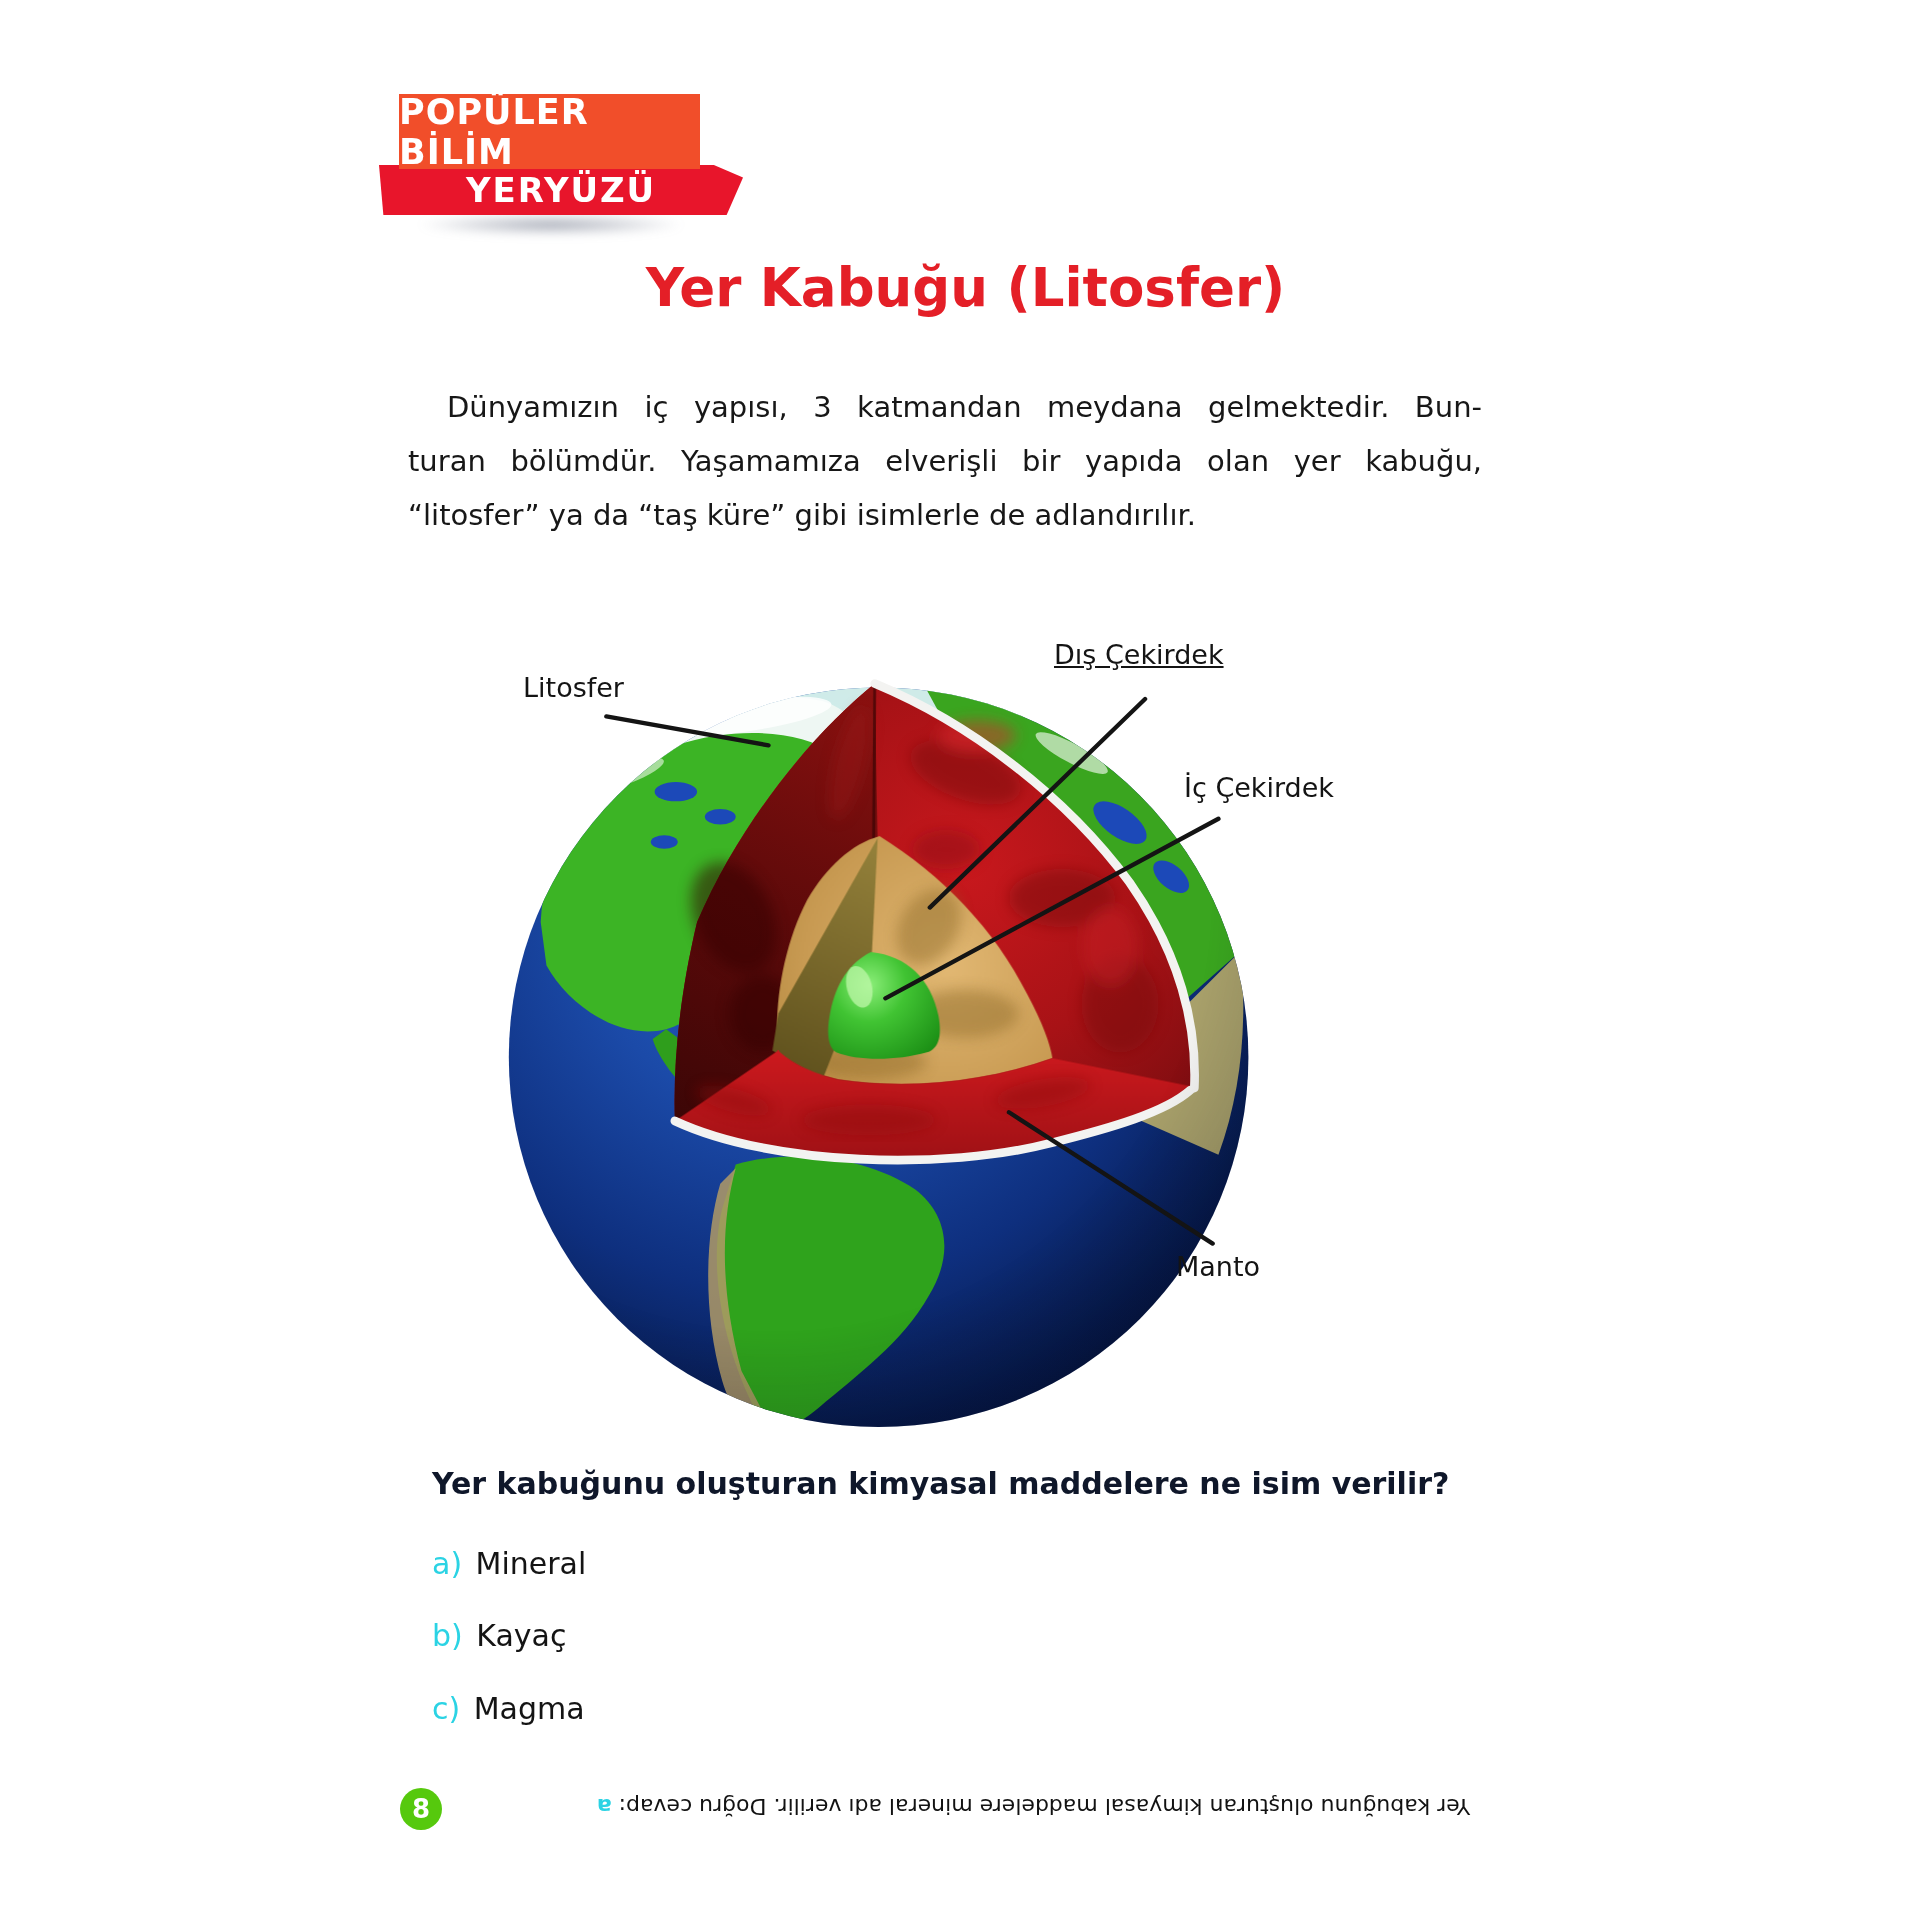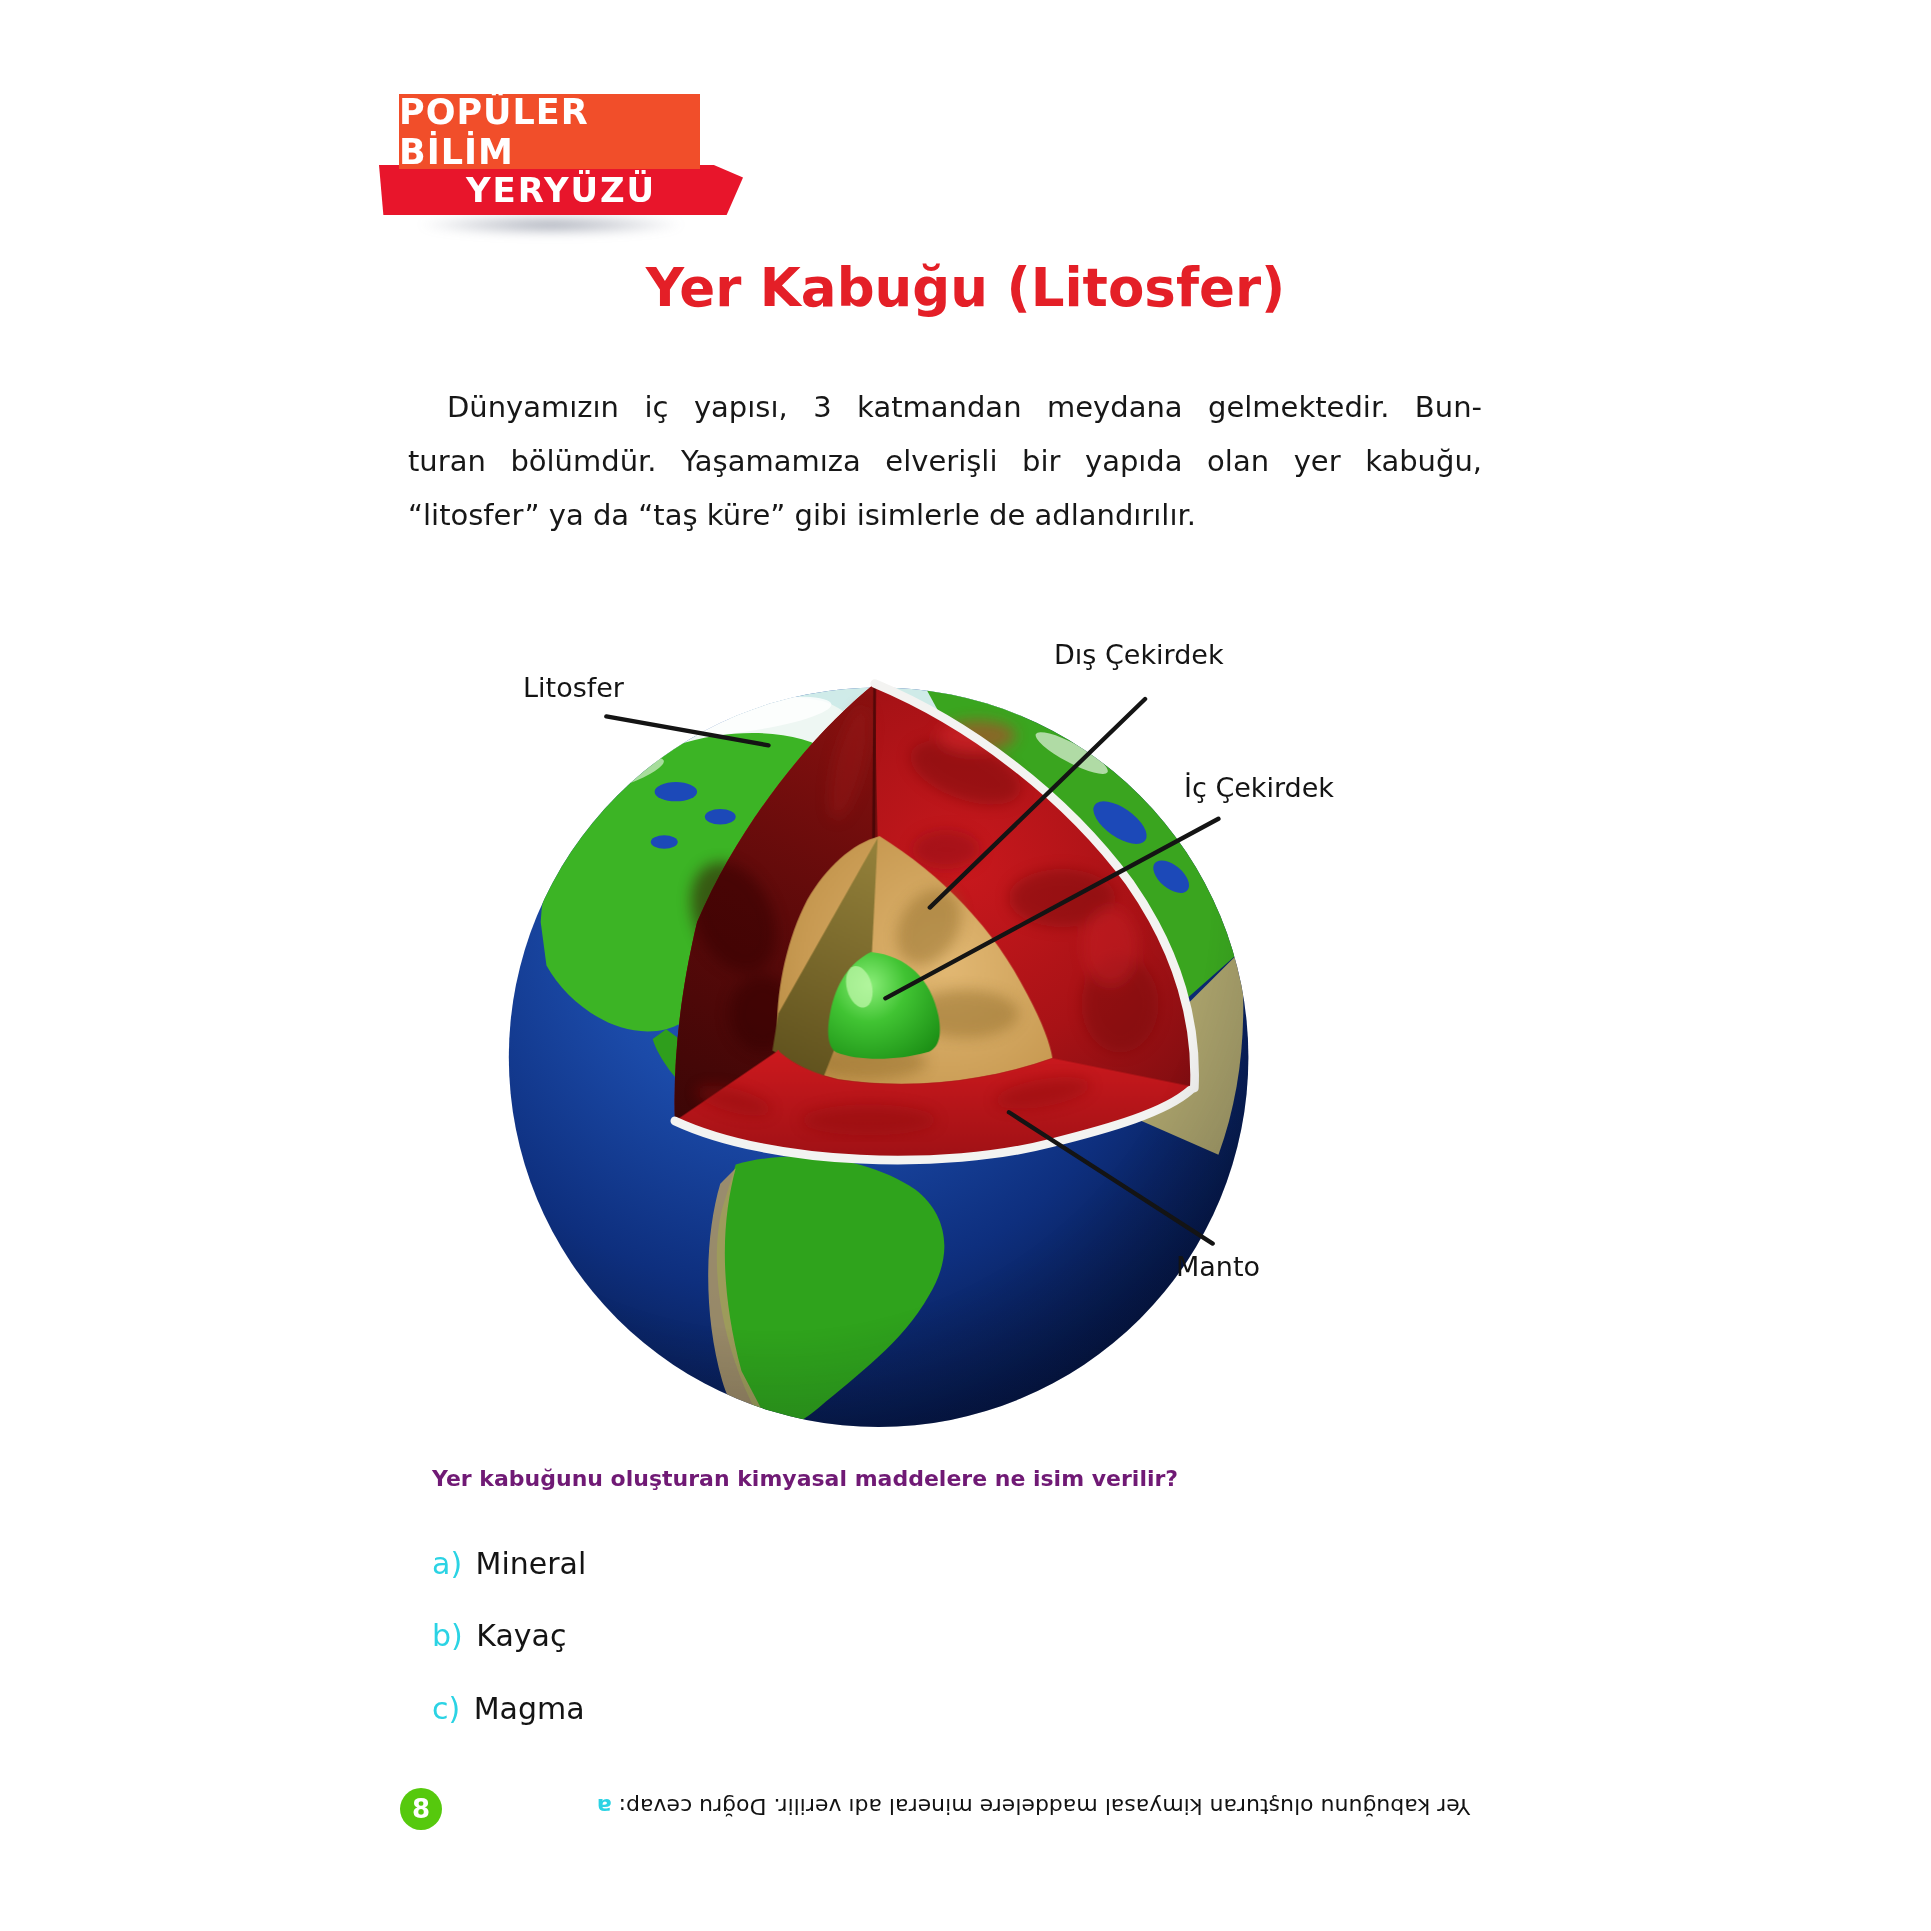--- a/index.html
+++ b/index.html
@@ -23,28 +23,28 @@
 
   .paragraph{position:absolute;left:408px;top:380px;width:1074px;z-index:2;}
   .pline{font-size:29px;line-height:54px;color:#171717;white-space:nowrap;
     text-align:justify;text-align-last:justify;}
   .pline.first{text-indent:39px;}
   .pline.last{text-align-last:left;}
 
   
   .dg-label{position:absolute;font-size:27px;color:#141414;z-index:5;white-space:nowrap;}
   .lbl-litosfer{left:523px;top:672px;}
-  .lbl-dis{left:1054px;top:639px;}
+  .lbl-dis{left:1054px;top:639px;text-decoration:underline;}
   .lbl-ic{left:1184px;top:772px;}
   .lbl-manto{left:1176px;top:1251px;}
 
   svg.diagram{position:absolute;left:0;top:0;z-index:4;}
 
   
-  .question{position:absolute;left:432px;top:1466px;font-size:22px;font-weight:700;color:#701a75;z-index:2;}
+  .question{position:absolute;left:432px;top:1466px;font-size:30px;font-weight:700;color:#0f172a;z-index:2;}
   .option{position:absolute;left:432px;font-size:30px;color:#141414;z-index:2;}
   .option .letter{color:#2bd3e4;margin-right:13.5px;}
   .opt-a{top:1546px;} .opt-b{top:1618px;} .opt-c{top:1691px;}
 
   
   .answer-note{position:absolute;left:575px;top:1794px;width:917px;z-index:2;
     transform:rotate(180deg);font-size:22px;color:#121212;text-align:center;white-space:nowrap;}
   .answer-note .ans{color:#2bd3e4;font-weight:700;}
 
   .page-badge{position:absolute;left:400px;top:1788px;width:42px;height:42px;border-radius:50%;

